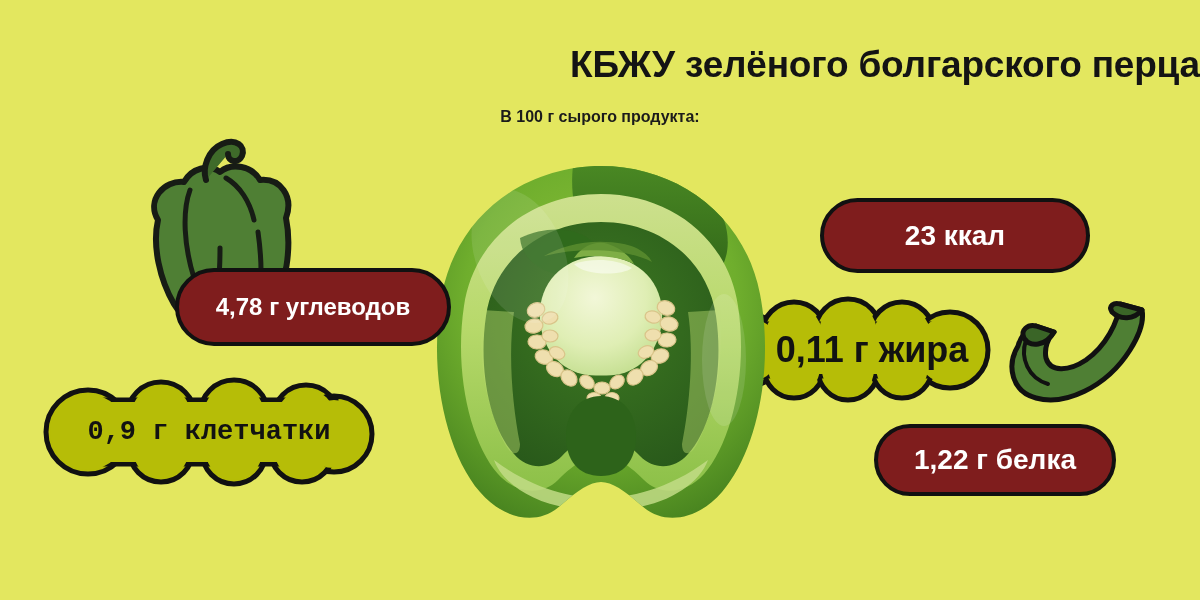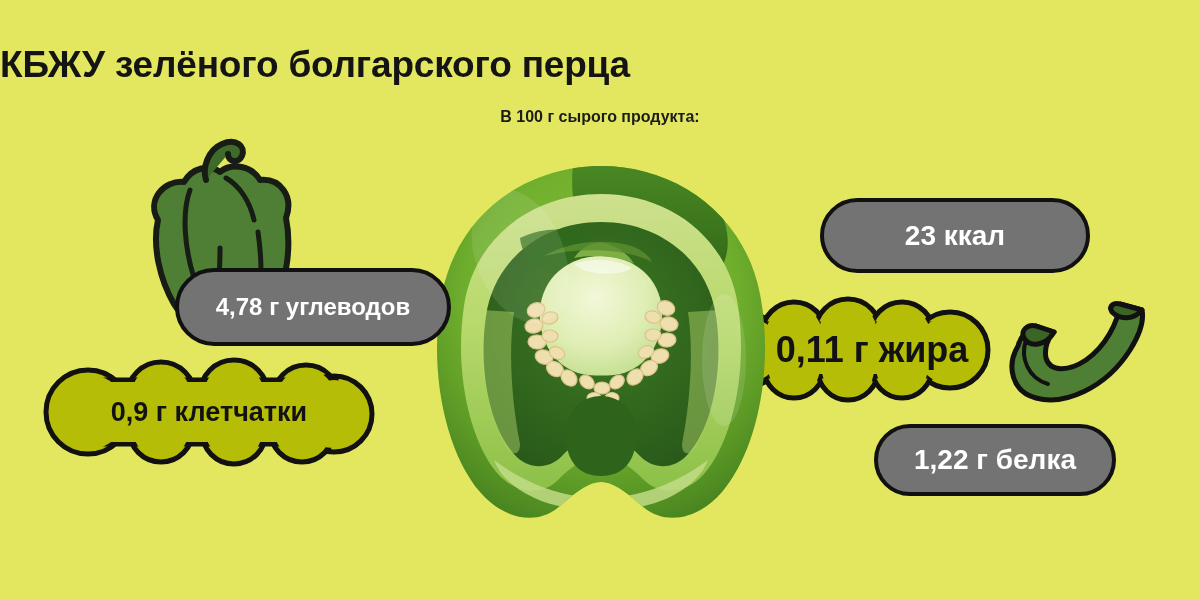--- a/index.html
+++ b/index.html
@@ -16,21 +16,21 @@
     overflow: hidden;
     font-family: "Liberation Sans", sans-serif;
   }
 
   
   .title {
     position: absolute;
     left: 0;
     top: 44px;
     width: 1200px;
-    text-align: left;
+    text-align: right;
     font-family: "Liberation Sans", sans-serif;
     font-size: 37px;
     font-weight: 700;
     color: #141414;
     letter-spacing: -0.2px;
     white-space: nowrap;
   }
   .subtitle {
     position: absolute;
     left: 0;
@@ -56,21 +56,21 @@
     left: 424px;
     top: 160px;
     width: 354px;
     height: 370px;
   }
   .photo-wrap svg { display: block; }
 
   
   .pill {
     position: absolute;
-    background: #737373;
+    background: #7f1d1d;
     border: 4px solid #111111;
     border-radius: 999px;
     display: flex;
     align-items: center;
     justify-content: center;
     color: #ffffff;
     font-weight: 700;
     white-space: nowrap;
     box-sizing: border-box;
   }
@@ -99,21 +99,21 @@
     position: absolute;
     inset: 0;
     display: flex;
     align-items: center;
     justify-content: center;
     color: #121212;
     font-weight: 700;
     white-space: nowrap;
     pointer-events: none;
   }
-  .cloud-fiber { left: 44px; top: 360px; width: 330px; height: 104px; }
+  .cloud-fiber { left: 44px; top: 380px; width: 330px; height: 104px; font-family: Liberation Mono, monospace; }
   .cloud-fiber .cloud-text { font-size: 27px; }
   .cloud-fat { left: 738px; top: 300px; width: 252px; height: 100px; }
   .cloud-fat .cloud-text { font-size: 36px; padding-left: 16px; }
 
   
   .layer-illus { z-index: 1; }
   .layer-cloud-fat { z-index: 2; }
   .layer-photo { z-index: 3; }
   .layer-callout { z-index: 4; }
 </style>

